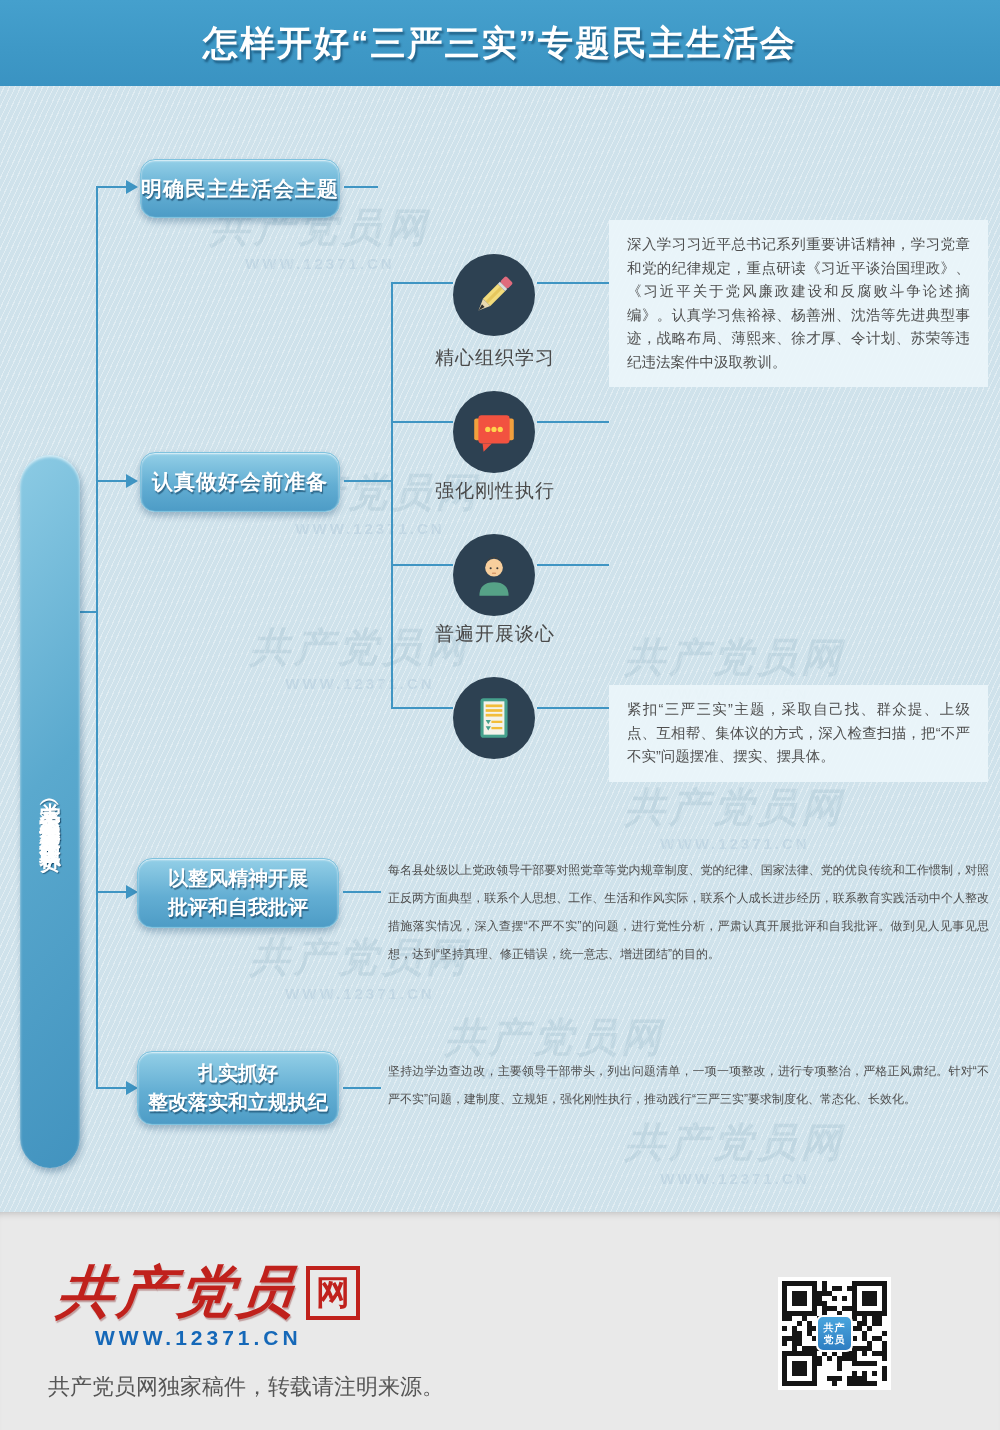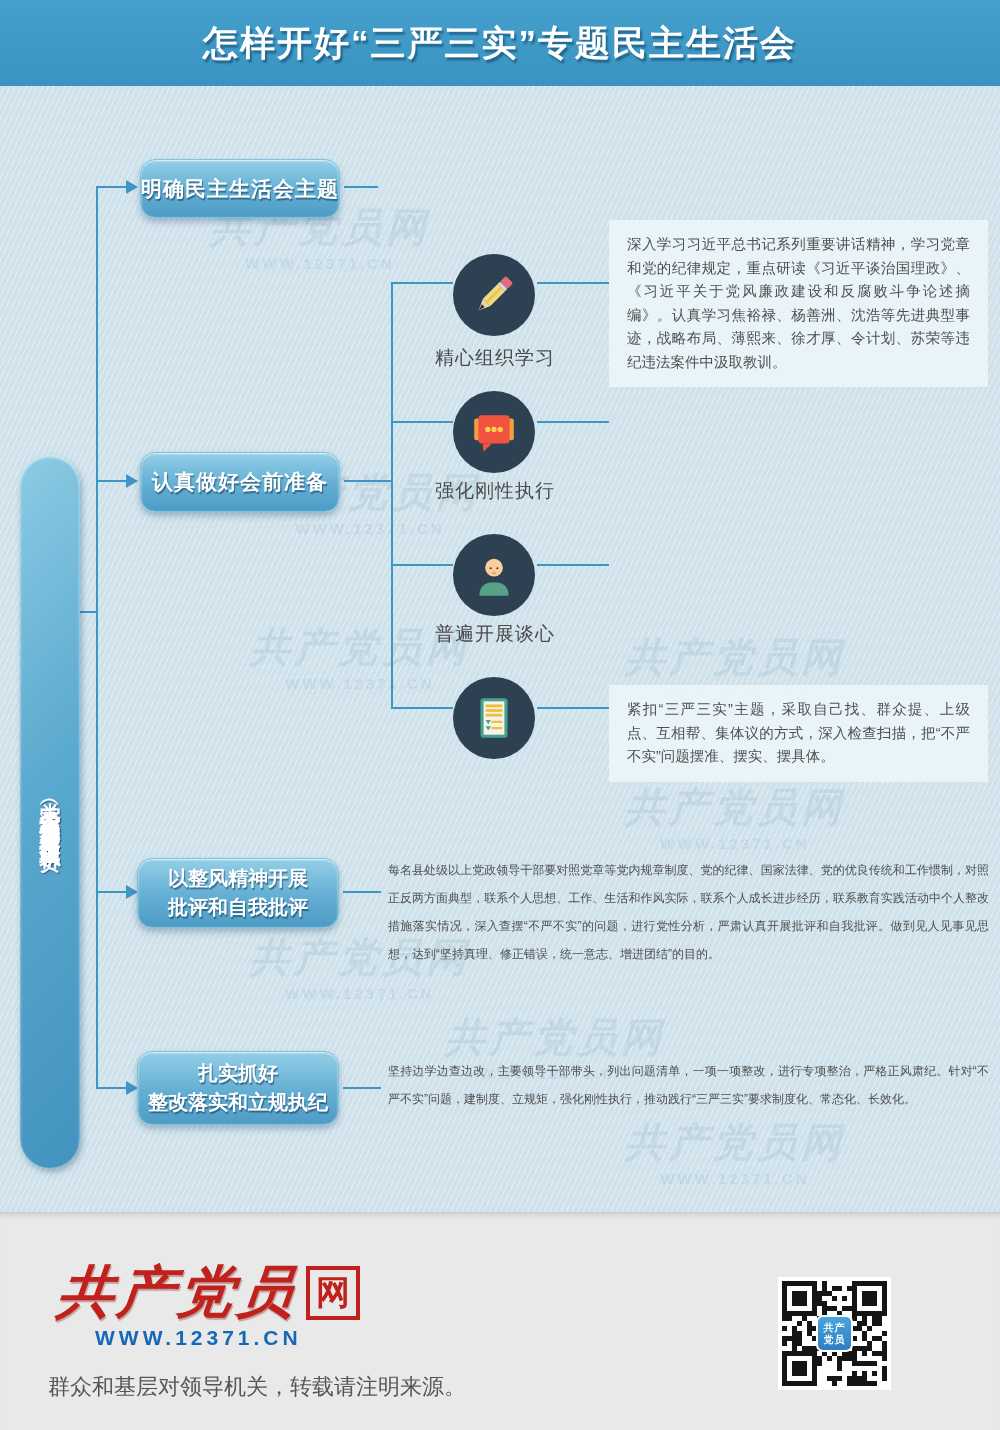--- a/index.html
+++ b/index.html
@@ -219,21 +219,21 @@
   </div>
   <div class="hline" style="left:343px;top:1087px;width:38px;"></div>
   <div class="para" style="top:1057px;">坚持边学边查边改，主要领导干部带头，列出问题清单，一项一项整改，进行专项整治，严格正风肃纪。针对“不严不实”问题，建制度、立规矩，强化刚性执行，推动践行“三严三实”要求制度化、常态化、长效化。</div>
 
   <div class="footer"></div>
   <div class="logo">
     <span class="logo-main">共产党员</span>
     <span class="logo-net">网</span>
   </div>
   <div class="logo-url">WWW.12371.CN</div>
-  <div class="footer-note">群众和基层对领导机关，转载请注明来源。</div>
+  <div class="footer-note">共产党员网独家稿件，转载请注明来源。</div>
   <div class="qr">
       <i style="left: 94px; top: 104px;"></i>
       <i style="left: 89px; top: 104px;"></i>
       <i style="left: 84px; top: 104px;"></i>
       <i style="left: 79px; top: 104px;"></i>
       <i style="left: 74px; top: 104px;"></i>
       <i style="left: 69px; top: 104px;"></i>
       <i style="left: 54px; top: 104px;"></i>
       <i style="left: 34px; top: 104px;"></i>
       <i style="left: 29px; top: 104px;"></i>

